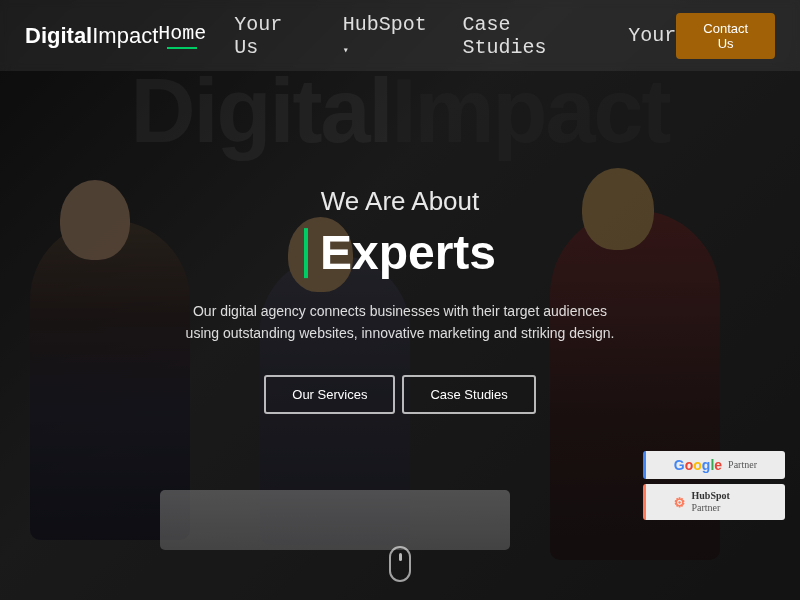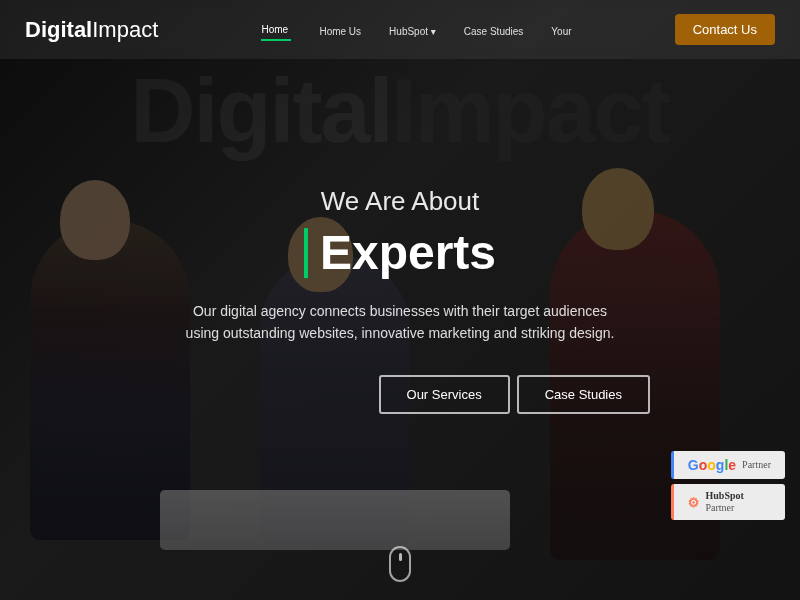--- a/index.html
+++ b/index.html
@@ -132,21 +132,21 @@
     .bg-text span.light {
       color: rgba(255,255,255,0.06);
     }
 
     
     .navbar {
       position: absolute;
       top: 0;
       left: 0;
       right: 0;
-      height: 59px;
+      height: 71px;
       display: flex;
       align-items: center;
       justify-content: space-between;
       padding: 0 25px;
       background: rgba(255,255,255,0.07);
       backdrop-filter: blur(4px);
       z-index: 100;
     }
 
     .logo {
@@ -163,22 +163,23 @@
     .nav-links {
       display: flex;
       align-items: center;
       gap: 28px;
       list-style: none;
     }
 
     .nav-links li a {
       color: rgba(255,255,255,0.85);
       text-decoration: none;
-      font-size: 10px;
+      font-size: 20px;
       font-weight: 400;
+      font-family: Liberation Mono, monospace;
     }
 
     .nav-links li.active a {
       color: #ffffff;
     }
 
     .nav-active-indicator {
       width: 30px;
       height: 2px;
       background: #00cc66;
@@ -243,21 +244,21 @@
       line-height: 1.6;
       margin-bottom: 30px;
       max-width: 430px;
       margin-left: auto;
       margin-right: auto;
     }
 
     .hero-buttons {
       display: flex;
       gap: 7px;
-      justify-content: flex-end;
+      justify-content: center;
     }
 
     .btn-outline {
       background: transparent;
       border: 2px solid rgba(255,255,255,0.7);
       color: #fff;
       padding: 10px 26px;
       font-size: 13px;
       cursor: pointer;
       border-radius: 3px;
@@ -301,21 +302,21 @@
       bottom: 80px;
       right: 15px;
       z-index: 10;
       display: flex;
       flex-direction: column;
       gap: 5px;
     }
 
     .badge {
       background: rgba(255,255,255,0.92);
-      padding: 6px 14px;
+      padding: 6px 28px;
       border-radius: 3px;
       font-size: 11px;
       display: flex;
       align-items: center;
       gap: 6px;
       border-left: 3px solid #4285f4;
       min-width: 90px;
     }
 
     .badge.hubspot {
@@ -377,21 +378,21 @@
   <nav class="navbar">
     <div class="logo">
       <strong>Digital</strong><span>Impact</span>
     </div>
     <ul class="nav-links">
       <li class="active">
         <a href="#">Home</a>
         <div class="nav-active-indicator"></div>
       </li>
       <li>
-        <a href="#">Home Us</a>
+        <a href="#">Your Us</a>
       </li>
       <li class="has-dropdown">
         <a href="#">HubSpot</a>
       </li>
       <li>
         <a href="#">Case Studies</a>
       </li>
       <li>
         <a href="#">Your</a>
       </li>

